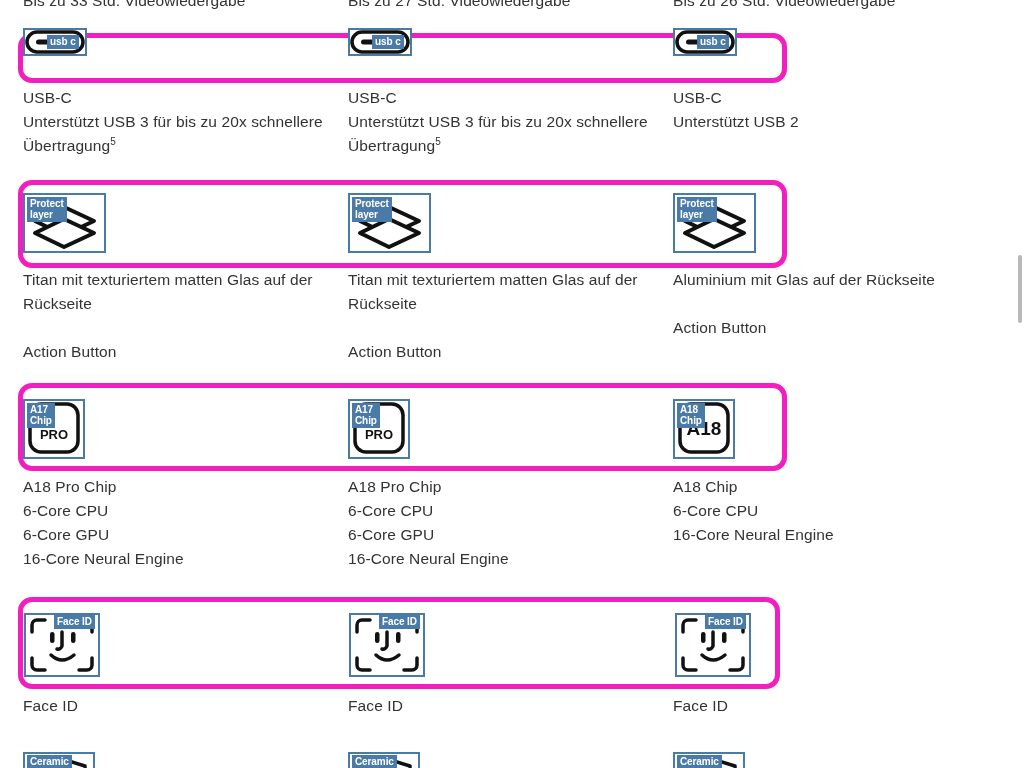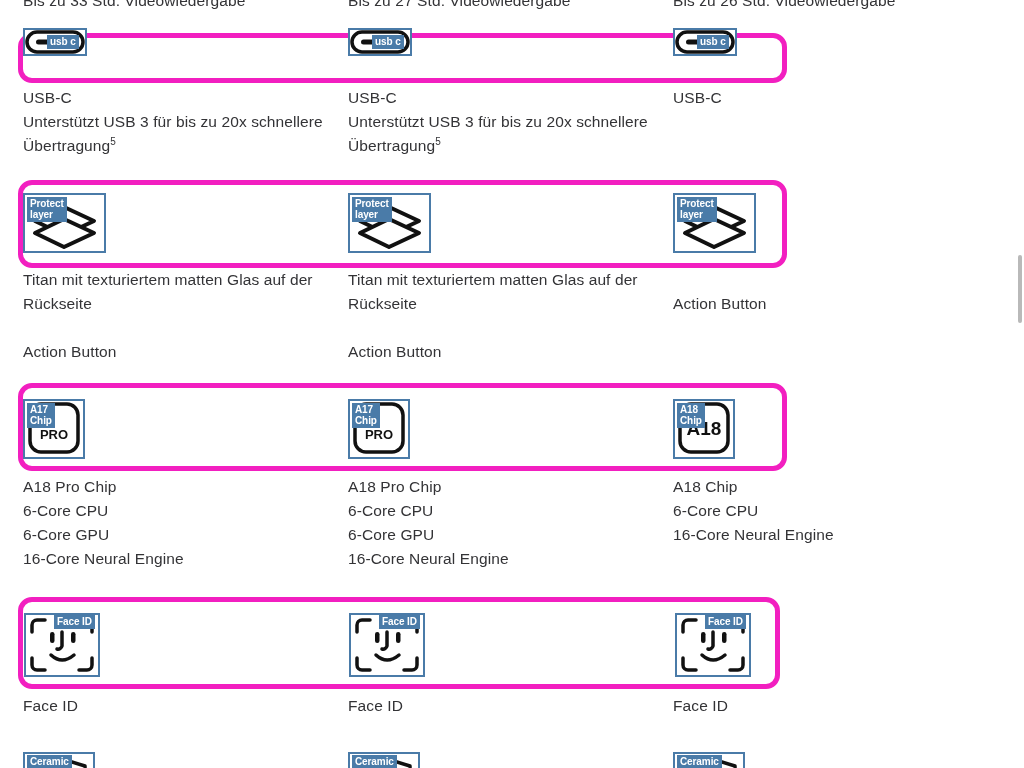--- a/index.html
+++ b/index.html
@@ -165,20 +165,21 @@
     <div class="col col-0">
       <div class="txt">USB-C</div>
       <div class="txt"><span>Unterstützt USB 3 für bis zu 20x schnellere Übertragung</span><sup>5</sup></div>
     </div>
     <div class="col col-1">
       <div class="txt">USB-C</div>
       <div class="txt"><span>Unterstützt USB 3 für bis zu 20x schnellere Übertragung</span><sup>5</sup></div>
     </div>
     <div class="col col-2">
       <div class="txt">USB-C</div>
+      <div class="txt">Unterstützt USB 2</div>
     </div>
   </div>
 
   <div class="hl" style="left:18px;top:180px;width:769px;height:88px;"></div>
 
   <div class="row" style="top:193px;height:60px;">
     <div class="icon-tile" style="left:23px;top:0px;width:83px;height:60px;">
       <svg width="79" height="56" viewBox="0 0 79 56">
         <path d="M10 26 L39 12 L69 26 L39 40 Z" fill="#ffffff" stroke="#111111" stroke-width="4" stroke-linejoin="round"></path>
         <path d="M10 38 L39 24 L69 38 L39 52 Z" fill="#ffffff" stroke="#111111" stroke-width="4" stroke-linejoin="round"></path>
@@ -209,20 +210,21 @@
       <div class="txt">Titan mit texturiertem matten Glas auf der Rückseite</div>
       <div class="txt" style="height:24px;">&nbsp;</div>
       <div class="txt">Action Button</div>
     </div>
     <div class="col col-1">
       <div class="txt">Titan mit texturiertem matten Glas auf der Rückseite</div>
       <div class="txt" style="height:24px;">&nbsp;</div>
       <div class="txt">Action Button</div>
     </div>
     <div class="col col-2">
+      <div class="txt">Aluminium mit Glas auf der Rückseite</div>
       <div class="txt" style="height:24px;">&nbsp;</div>
       <div class="txt">Action Button</div>
     </div>
   </div>
 
   <div class="hl" style="left:18px;top:383px;width:769px;height:88px;"></div>
 
   <div class="row" style="top:399px;height:62px;">
     <div class="icon-tile" style="left:23px;top:0px;width:62px;height:60px;">
       <svg width="58" height="56" viewBox="0 0 58 56">

